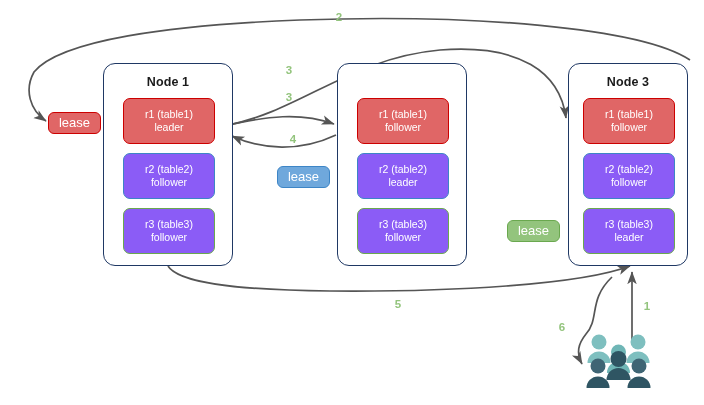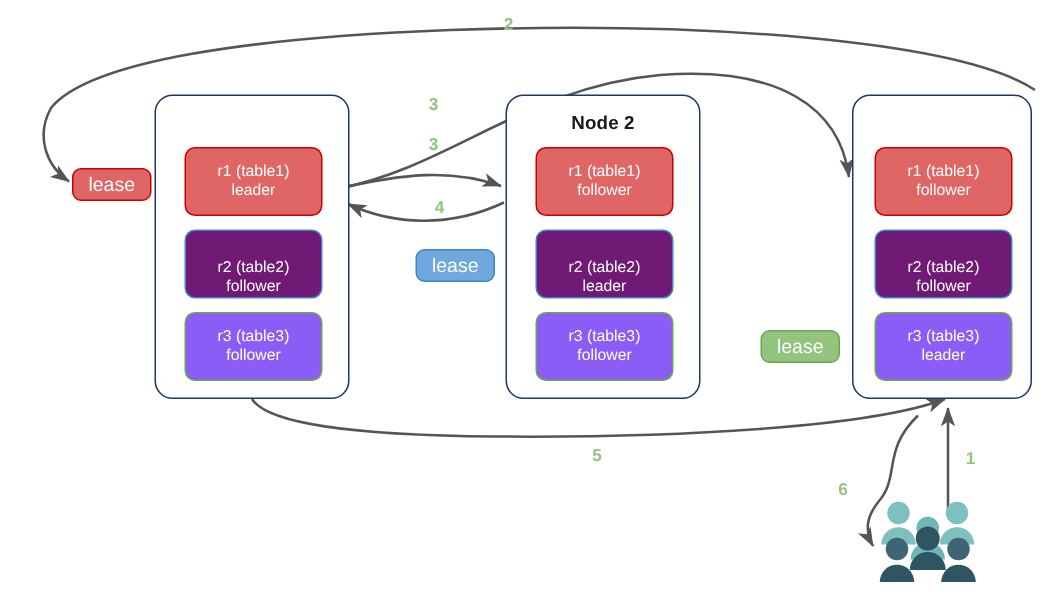--- a/index.html
+++ b/index.html
@@ -32,21 +32,21 @@
     flex-direction:column;
     align-items:center;
     justify-content:center;
     color:#ffffff;
     font-size:10.5px;
     line-height:13px;
     text-align:center;
   }
   .replica span{display:block;}
   .r-red{background:#e06666;border:1.4px solid #cc0000;}
-  .r-blue{background:#701a75;border:1.4px solid #3d85c6;justify-content:flex-end;}
+  .r-blue{background:#8b5cf6;border:1.4px solid #3d85c6;}
   .r-green{background:#8b5cf6;border:1.4px solid #6aa84f;}
 
   .lease{
     position:absolute;
     border-radius:6px;
     box-sizing:border-box;
     display:flex;align-items:center;justify-content:center;
     color:#ffffff;
     font-size:13px;
     line-height:12px;
@@ -87,57 +87,58 @@
     <path d="M 336,135 C 300,152 262,150 232,136" fill="none" stroke="#555555" stroke-width="1.7" marker-end="url(#ah)"></path>
 
     <path d="M 168,266 C 178,282 230,290 330,291 C 450,292 580,285 630,266" fill="none" stroke="#555555" stroke-width="1.7" marker-end="url(#ah)"></path>
 
     <path d="M 632,343 L 632,272" fill="none" stroke="#555555" stroke-width="1.7" marker-end="url(#ah)"></path>
 
     <path d="M 612,277 C 588,300 600,318 586,334 C 578,344 576,353 582,364" fill="none" stroke="#555555" stroke-width="1.7" marker-end="url(#ah)"></path>
   </svg>
 
   <div class="node-box" style="left:103px;top:63px;width:130px;height:203px;">
+    <div class="node-title" style="top:11px;">Node 1</div>
 
     <div class="replica r-red" style="left:19px;top:34px;width:92px;height:46px;">
       <span>r1 (table1)</span>
       <span>leader</span>
     </div>
 
     <div class="replica r-blue" style="left:19px;top:89px;width:92px;height:46px;">
       <span>r2 (table2)</span>
       <span>follower</span>
     </div>
 
     <div class="replica r-green" style="left:19px;top:144px;width:92px;height:46px;">
       <span>r3 (table3)</span>
       <span>follower</span>
     </div>
   </div>
 
   <div class="node-box" style="left:337px;top:63px;width:130px;height:203px;">
-    <div class="node-title" style="top:11px;">Node 2</div>
 
     <div class="replica r-red" style="left:19px;top:34px;width:92px;height:46px;">
       <span>r1 (table1)</span>
       <span>follower</span>
     </div>
 
     <div class="replica r-blue" style="left:19px;top:89px;width:92px;height:46px;">
       <span>r2 (table2)</span>
       <span>leader</span>
     </div>
 
     <div class="replica r-green" style="left:19px;top:144px;width:92px;height:46px;">
       <span>r3 (table3)</span>
       <span>follower</span>
     </div>
   </div>
 
   <div class="node-box" style="left:568px;top:63px;width:120px;height:203px;">
+    <div class="node-title" style="top:11px;">Node 3</div>
 
     <div class="replica r-red" style="left:14px;top:34px;width:92px;height:46px;">
       <span>r1 (table1)</span>
       <span>follower</span>
     </div>
 
     <div class="replica r-blue" style="left:14px;top:89px;width:92px;height:46px;">
       <span>r2 (table2)</span>
       <span>follower</span>
     </div>

